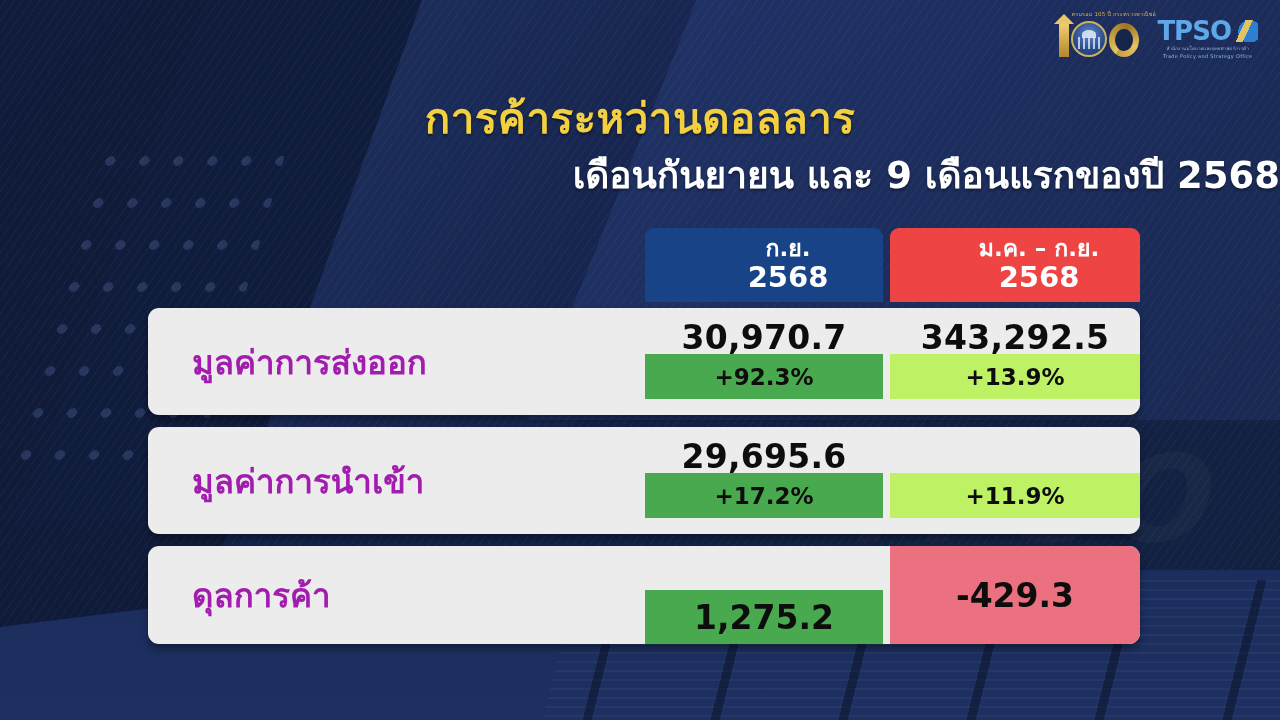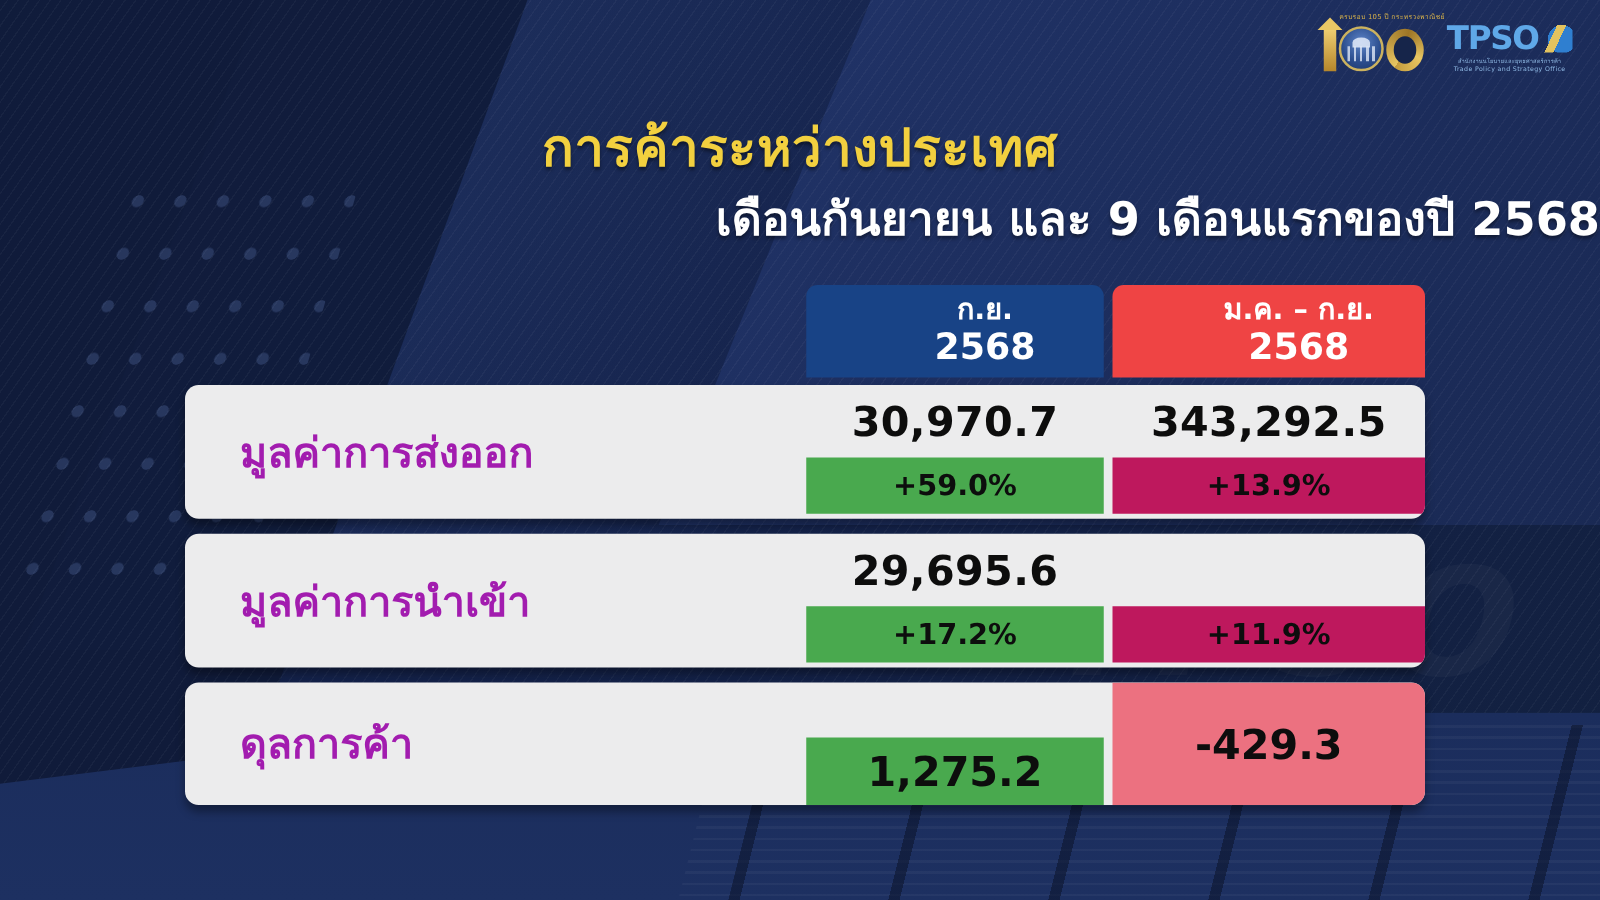--- a/index.html
+++ b/index.html
@@ -218,40 +218,40 @@
   .row-2 { top: 427px; height: 107px; }
   .row-3 { top: 546px; height: 98px; }
 
   .row-label {
     position: absolute; left: 44px; top: 50%;
     transform: translateY(-50%);
     font-size: 33px; font-weight: bold; color: #a21caf;
   }
 
   .cell {
-    position: absolute; top: 0; bottom: 4px;
+    position: absolute; top: 0; bottom: 16px;
     display: flex; flex-direction: column;
     align-items: center; justify-content: flex-start;
   }
   
   .cell-a { left: 497px; width: 238px; }
   .cell-b { left: 742px; width: 250px; }
 
   .value {
     font-size: 33px; font-weight: bold; color: #0d0d0d;
     margin-top: 10px; letter-spacing: .3px;
   }
   .pct {
     position: absolute; left: 0; right: 0; bottom: 0;
     height: 45px;
     display: flex; align-items: center; justify-content: center;
     font-size: 23px; font-weight: bold; color: #0d0d0d;
   }
   .pct-dark { background: #49a94e; }
-  .pct-light { background: #be185d; }
+  .pct-light { background: #bef264; }
 
   
   .cell-fill {
     position: absolute; top: 0; bottom: 0;
     display: flex; align-items: center; justify-content: center;
     font-size: 33px; font-weight: bold; color: #0d0d0d;
   }
   .fill-green { background: #49a94e; margin-top: 44px; }
   .fill-red   { background: #ec7180; }
 </style>
@@ -281,42 +281,42 @@
     <div class="logo-tpso">
       <div class="tpso-mark">
         <span class="tpso-word">TPSO</span>
         <span class="tpso-swoosh"></span>
       </div>
       <div class="tpso-th">สำนักงานนโยบายและยุทธศาสตร์การค้า</div>
       <div class="tpso-en">Trade Policy and Strategy Office</div>
     </div>
   </div>
 
-  <div class="title-main">การค้าระหว่างประเทศ</div>
+  <div class="title-main">การค้าระหว่านดอลลาร</div>
   <div class="title-sub">เดือนกันยายน และ 9 เดือนแรกของปี 2568</div>
 
   <div class="unit">
     <div>หน่วย :</div>
     <div>ล้านดอลลาร์สหรัฐ</div>
   </div>
 
   <div class="hdr hdr-a">
     <span class="l1">ก.ย.</span>
     <span class="l2">2568</span>
   </div>
   <div class="hdr hdr-b">
     <span class="l1">ม.ค. – ก.ย.</span>
     <span class="l2">2568</span>
   </div>
 
   <div class="row row-1">
     <div class="row-label">มูลค่าการส่งออก</div>
     <div class="cell cell-a">
       <div class="value">30,970.7</div>
-      <div class="pct pct-dark">+59.0%</div>
+      <div class="pct pct-dark">+92.3%</div>
     </div>
     <div class="cell cell-b">
       <div class="value">343,292.5</div>
       <div class="pct pct-light">+13.9%</div>
     </div>
   </div>
 
   <div class="row row-2">
     <div class="row-label">มูลค่าการนำเข้า</div>
     <div class="cell cell-a">

